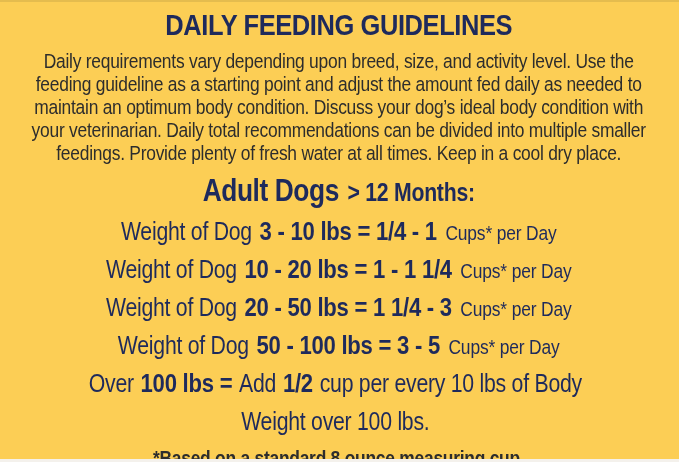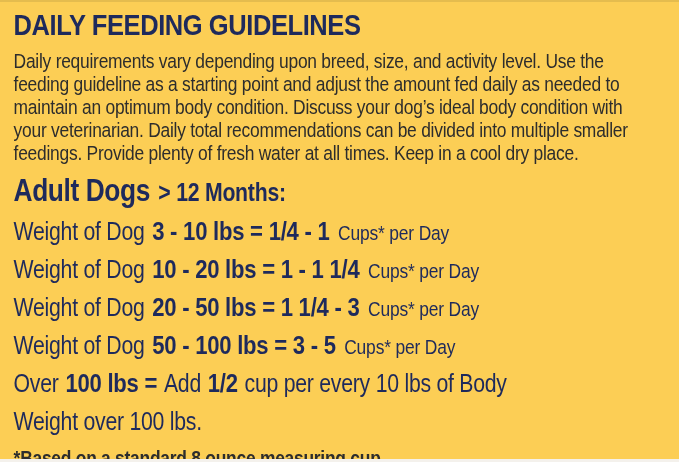--- a/index.html
+++ b/index.html
@@ -3,20 +3,21 @@
 <meta charset="utf-8">
 <style>
   html, body { margin: 0; padding: 0; background: #ffffff; }
   .card {
     position: relative;
     width: 679px;
     height: 462px;
     background: #FCCE55;
     overflow: hidden;
     font-family: "Liberation Sans", sans-serif;
+    text-align: center;
   }
   .top-edge {
     position: absolute; top: 0; left: 0;
     width: 100%; height: 2px;
     background: #E5BC4E;
   }
   .bottom-strip {
     position: absolute; bottom: 0; left: 0;
     width: 100%; height: 3px;
     background: #F4F1EC;

